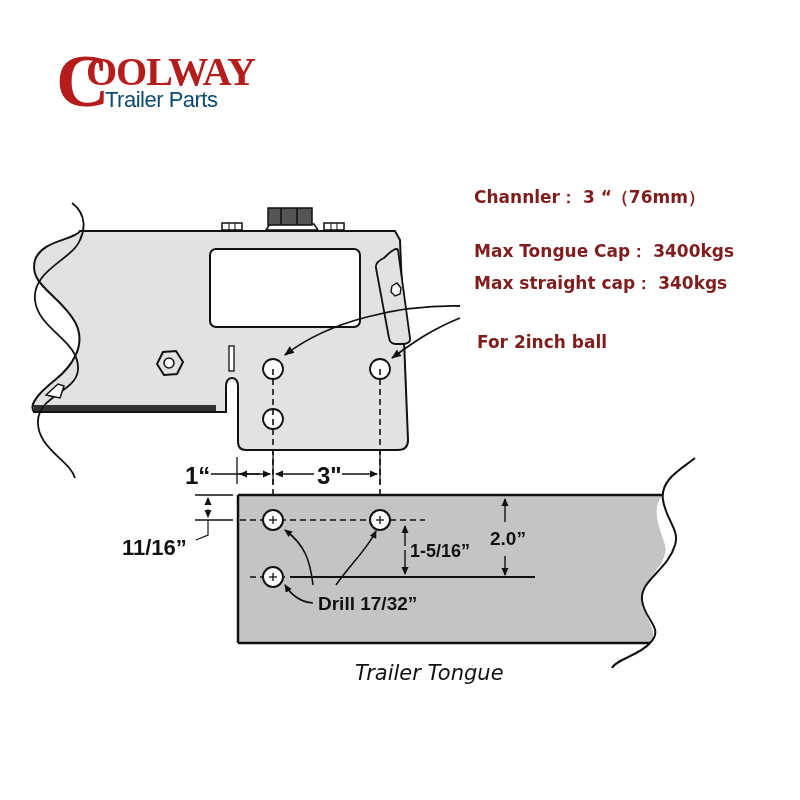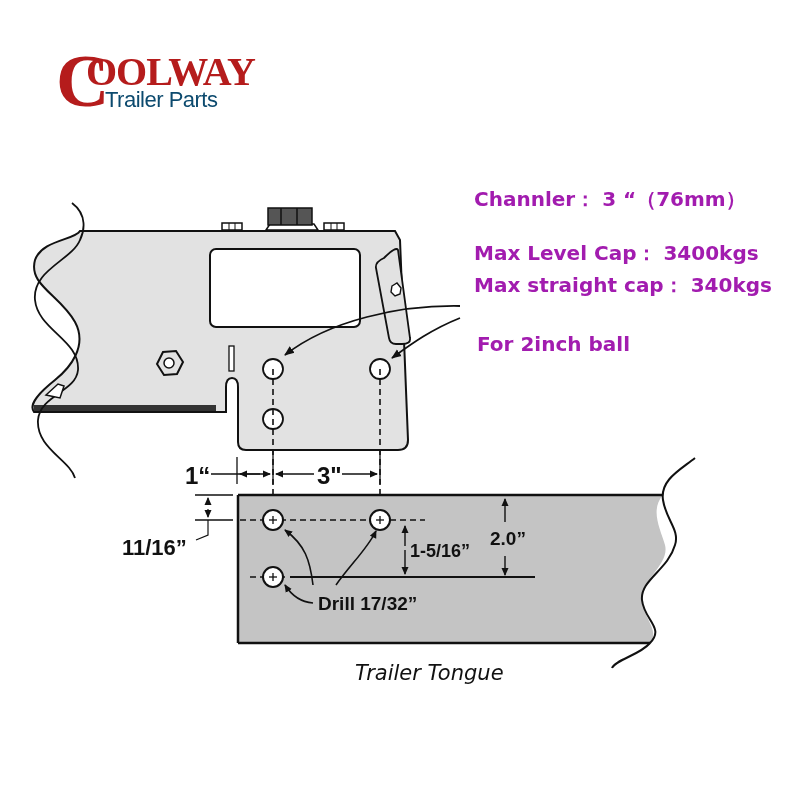--- a/index.html
+++ b/index.html
@@ -2,41 +2,41 @@
 <html><head>
   <meta charset="utf-8">
   <style>
     html, body { margin: 0; padding: 0; background: #ffffff; }
     body { width: 800px; height: 800px; position: relative; overflow: hidden; font-family: "DejaVu Sans", sans-serif; }
     .logo { position: absolute; left: 56px; top: 48px; width: 210px; height: 70px; color: #b51c1c; }
     .logo-big-c { position: absolute; left: 0; top: -4px; font-family: "Liberation Serif", serif; font-size: 74px; line-height: 74px; font-weight: bold; color: #b51c1c; }
     .logo-top { position: absolute; left: 30px; top: 4px; font-family: "Liberation Serif", serif; font-size: 40px; line-height: 40px; font-weight: bold; letter-spacing: -1px; color: #b51c1c; }
     .logo-bottom { position: absolute; left: 49px; top: 40px; font-family: "Liberation Sans", sans-serif; font-size: 22px; line-height: 24px; color: #0c4a6e; letter-spacing: -0.5px; }
     .specs { position: absolute; left: 474px; top: 186px; width: 320px; }
-    .spec { position: absolute; left: 0; font-family: "DejaVu Sans", sans-serif; font-weight: bold; font-size: 20px; color: #a21caf; white-space: nowrap; }
+    .spec { position: absolute; left: 0; font-family: "DejaVu Sans", sans-serif; font-weight: bold; font-size: 17px; color: #7f1d1d; white-space: nowrap; }
     .spec.s0 { top: 0px; }
     .spec.s1 { top: 54px; }
     .spec.s2 { top: 86px; }
     .spec.s3 { top: 146px; left: 3px; text-align: center; }
     svg.diagram { position: absolute; left: 0; top: 0; }
     .dim { font-family: "Liberation Sans", sans-serif; font-weight: bold; fill: #111; }
     .caption { position: absolute; left: 355px; top: 661px; font-family: "DejaVu Sans", sans-serif; font-size: 21px; color: #111; font-style: italic; }
   </style>
 </head>
 <body>
 
 <div class="logo">
   <span class="logo-big-c">C</span>
   <span class="logo-top">OOLWAY</span>
   <span class="logo-bottom">Trailer Parts</span>
 </div>
 
 <div class="specs">
   <div class="spec s0">Channler： 3 “（76mm）</div>
-  <div class="spec s1">Max Level Cap： 3400kgs</div>
+  <div class="spec s1">Max Tongue Cap： 3400kgs</div>
   <div class="spec s2">Max straight cap： 340kgs</div>
   <div class="spec s3">For 2inch ball</div>
 </div>
 
 <svg class="diagram" width="800" height="800" viewBox="0 0 800 800">
   <defs>
     <marker id="arr" markerWidth="10" markerHeight="10" refX="9" refY="5" orient="auto" markerUnits="userSpaceOnUse">
       <path d="M0,1 L10,5 L0,9 z" fill="#111"></path>
     </marker>
     <marker id="arrs" markerWidth="8" markerHeight="8" refX="7" refY="4" orient="auto" markerUnits="userSpaceOnUse">

